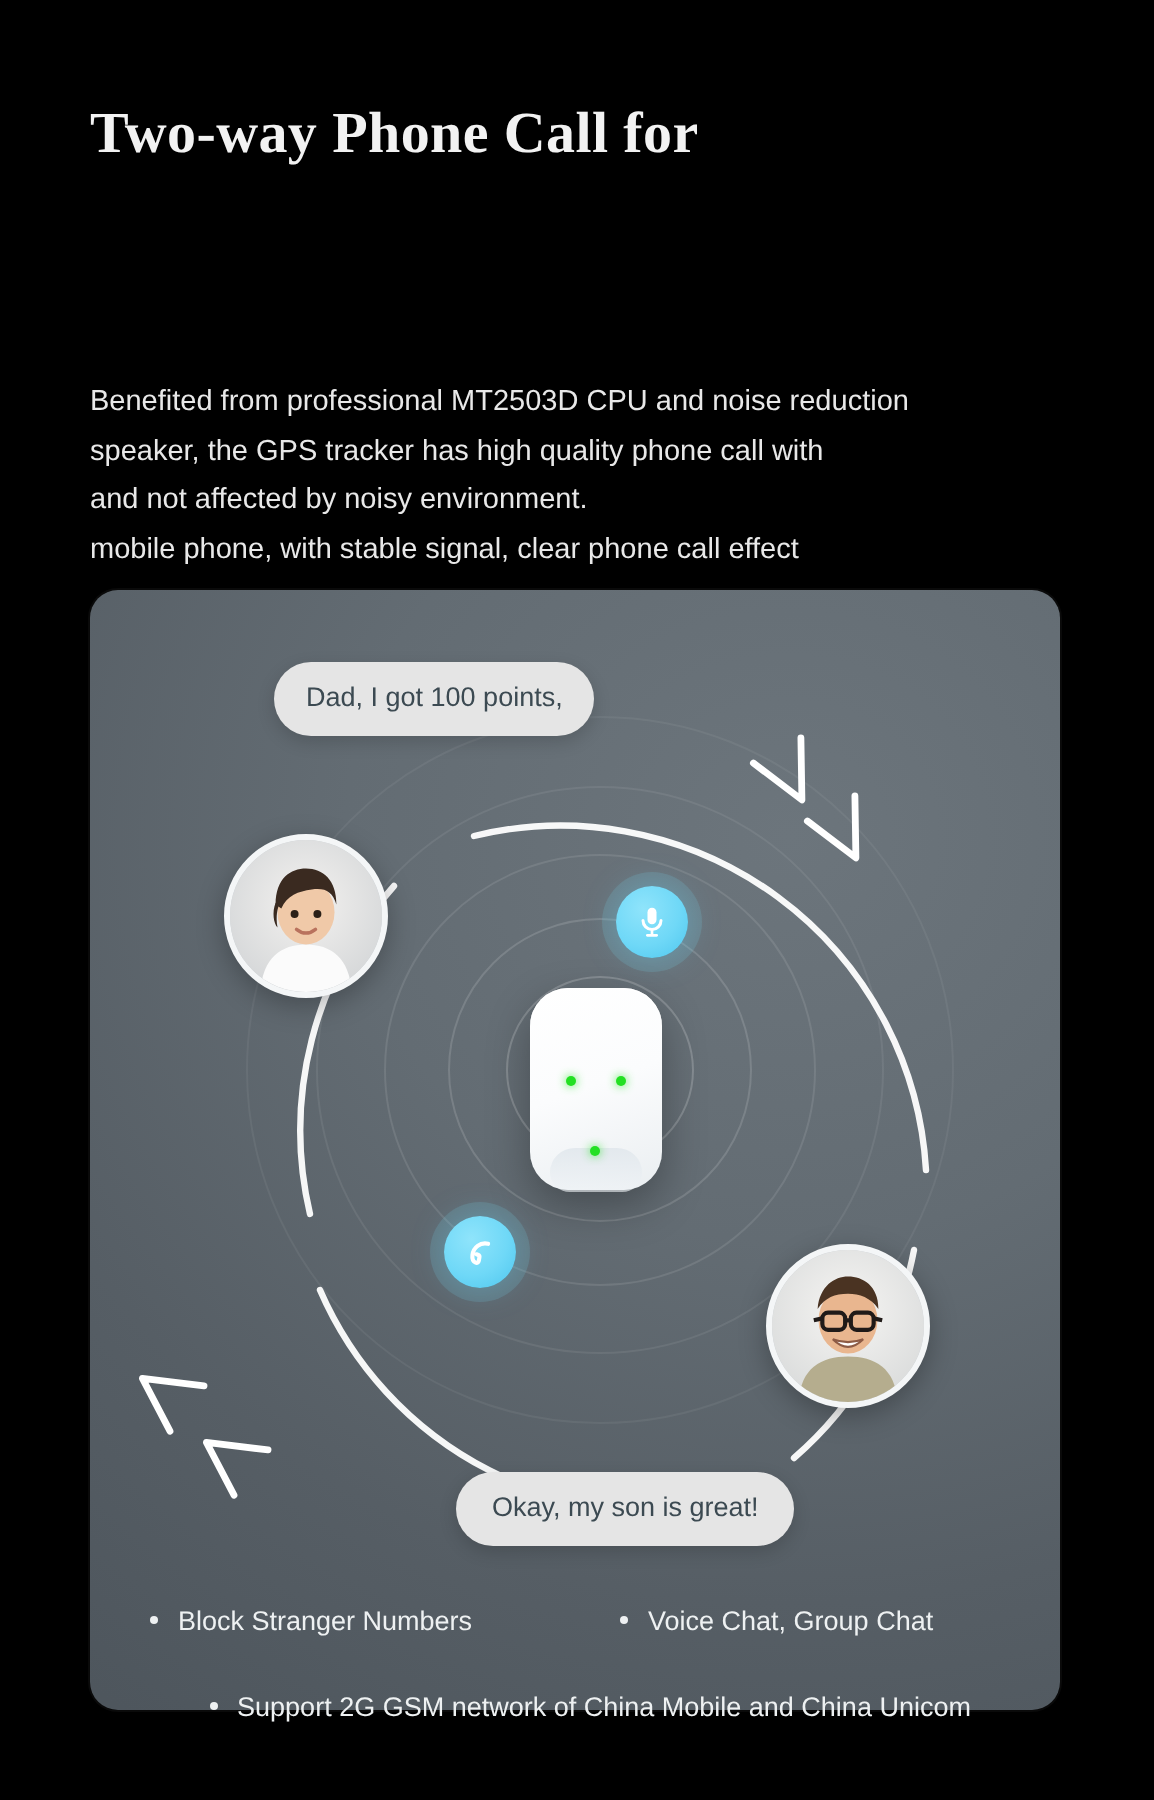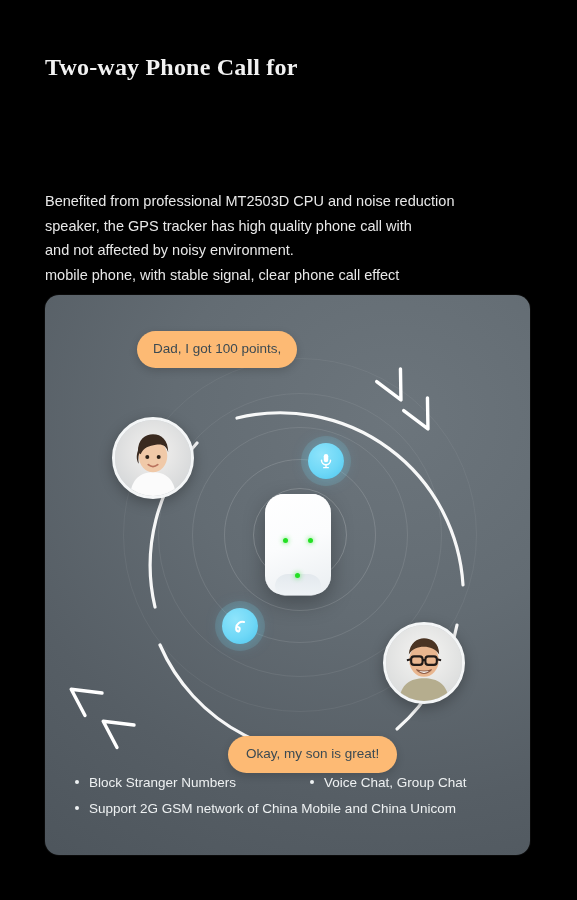--- a/index.html
+++ b/index.html
@@ -16,21 +16,21 @@
   }
 
   
   .page-title {
     position: absolute;
     left: 45px;
     top: 48px;
     width: 470px;
     font-family: "Liberation Serif", serif;
     font-weight: bold;
-    font-size: 24px;
+    font-size: 29px;
     line-height: 38px;
     color: #f2f2f2;
     letter-spacing: 0.2px;
   }
   .page-title .tline { display: block; }
 
   .page-body {
     position: absolute;
     left: 45px;
     top: 157px;
@@ -154,21 +154,21 @@
     box-shadow: 0 4px 14px rgba(0,0,0,0.28);
     background: #cfd4d8;
   }
   .avatar-child { left: 112px; top: 417px; }
   .avatar-adult { left: 383px; top: 622px; }
   .avatar svg { display: block; width: 100%; height: 100%; }
 
   
   .bubble {
     position: absolute;
-    background: #fdba74;
+    background: #e5e5e5;
     color: #3c4a52;
     border-radius: 18px;
     padding: 9px 16px 10px 16px;
     font-size: 13.5px;
     line-height: 18px;
     font-family: "Liberation Sans", sans-serif;
     box-shadow: 0 3px 9px rgba(0,0,0,0.16);
     white-space: nowrap;
   }
   .bubble span { display: block; }
@@ -178,22 +178,23 @@
   
   .bullets {
     position: absolute;
     left: 30px;
     bottom: 32px;
     width: 430px;
   }
   .bullet-row {
     display: flex;
     margin-bottom: 11px;
-  }
-  .bullet-row:last-child { margin-bottom: 0; }
+    margin-top: 28px;
+  }
+  .bullet-row:last-child { margin-bottom: 0; justify-content: center; }
   .bullet {
     display: flex;
     align-items: baseline;
     color: #eef1f2;
     font-size: 13.5px;
     font-family: "Liberation Sans", sans-serif;
     white-space: nowrap;
   }
   .bullet .dot {
     width: 4px;

